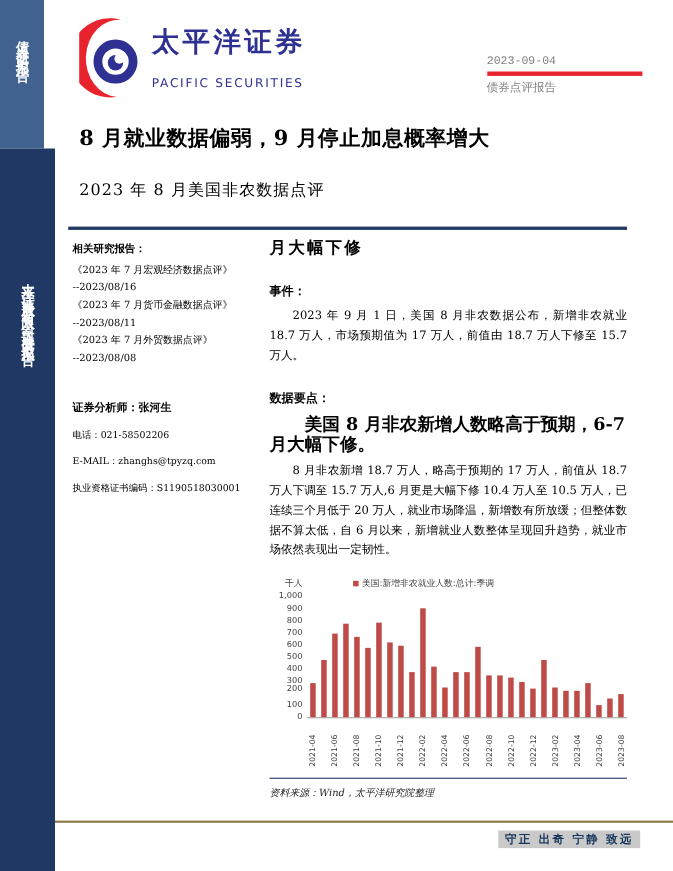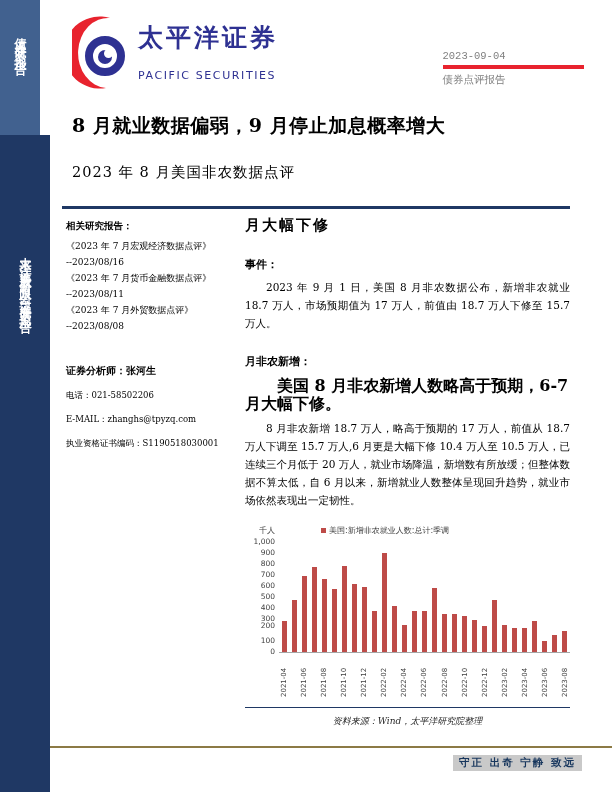--- a/index.html
+++ b/index.html
@@ -58,21 +58,21 @@
   .plot-row { display:flex; margin-top:6px; }
   .yaxis { position:relative; width:34px; height:110px; }
   .ytick { position:absolute; right:4px; font-size:7.5px; color:#404040; line-height:8px; }
   .bars { flex:1; display:flex; align-items:flex-end; height:110px; border-bottom:1px solid #A6A6A6; }
   .bar-slot { flex:1; display:flex; justify-content:center; align-items:flex-end; }
   .bar { width:5px; }
   .xlabels { display:flex; margin-left:34px; height:42px; margin-top:2px; }
   .xlabel-slot { flex:1; display:flex; justify-content:center; }
   .xlabel { writing-mode:vertical-rl; transform:rotate(180deg); font-size:7px; color:#404040; }
   .source-line { border-top:1px solid #1F3864; margin-top:10px; }
-  .source { text-align:center; font-style:italic; font-size:9px; margin-top:7px; color:#262626; }
+  .source { text-align:left; font-style:italic; font-size:9px; margin-top:7px; color:#262626; }
   
   .footer-line { position:absolute; left:50px; top:746px; width:562px; height:2px; background:#8C7A45; }
   .disclaimer { position:absolute; left:68px; top:757px; font-size:9.5px; color:#262626;margin-top:43px; }
   .motto { position:absolute; right:62px; top:755px; background:#C9C9C9; color:#17365D;
            font-weight:bold; font-size:10.5px; padding:1px 6px; letter-spacing:2px; }
 </style>
 </head>
 <body>
 
 <div class="page">
@@ -124,21 +124,21 @@
     <div class="analyst">证券分析师：张河生</div>
     <div class="contact">电话：021-58502206</div>
     <div class="contact">E-MAIL：zhanghs@tpyzq.com</div>
     <div class="contact">执业资格证书编码：S1190518030001</div>
   </div>
 
   <div class="right-col">
     <div class="summary-heading">月大幅下修</div>
     <div class="event-heading">事件：</div>
     <div class="para">2023 年 9 月 1 日，美国 8 月非农数据公布，新增非农就业 18.7 万人，市场预期值为 17 万人，前值由 18.7 万人下修至 15.7 万人。</div>
-    <div class="data-heading">月非农新增：</div>
+    <div class="data-heading">数据要点：</div>
     <div class="para-bold">美国 8 月非农新增人数略高于预期，6-7 月大幅下修。</div>
     <div class="para">8 月非农新增 18.7 万人，略高于预期的 17 万人，前值从 18.7 万人下调至 15.7 万人,6 月更是大幅下修 10.4 万人至 10.5 万人，已连续三个月低于 20 万人，就业市场降温，新增数有所放缓；但整体数据不算太低，自 6 月以来，新增就业人数整体呈现回升趋势，就业市场依然表现出一定韧性。</div>
 
     <div class="figure">
       <div class="chart">
         <div class="chart-head">
           <span class="ylabel">千人</span>
           <span class="legend">
             <i class="swatch" id="legend-swatch" style="background: rgb(190, 75, 72);"></i>
             <span>美国:新增非农就业人数:总计:季调</span>

